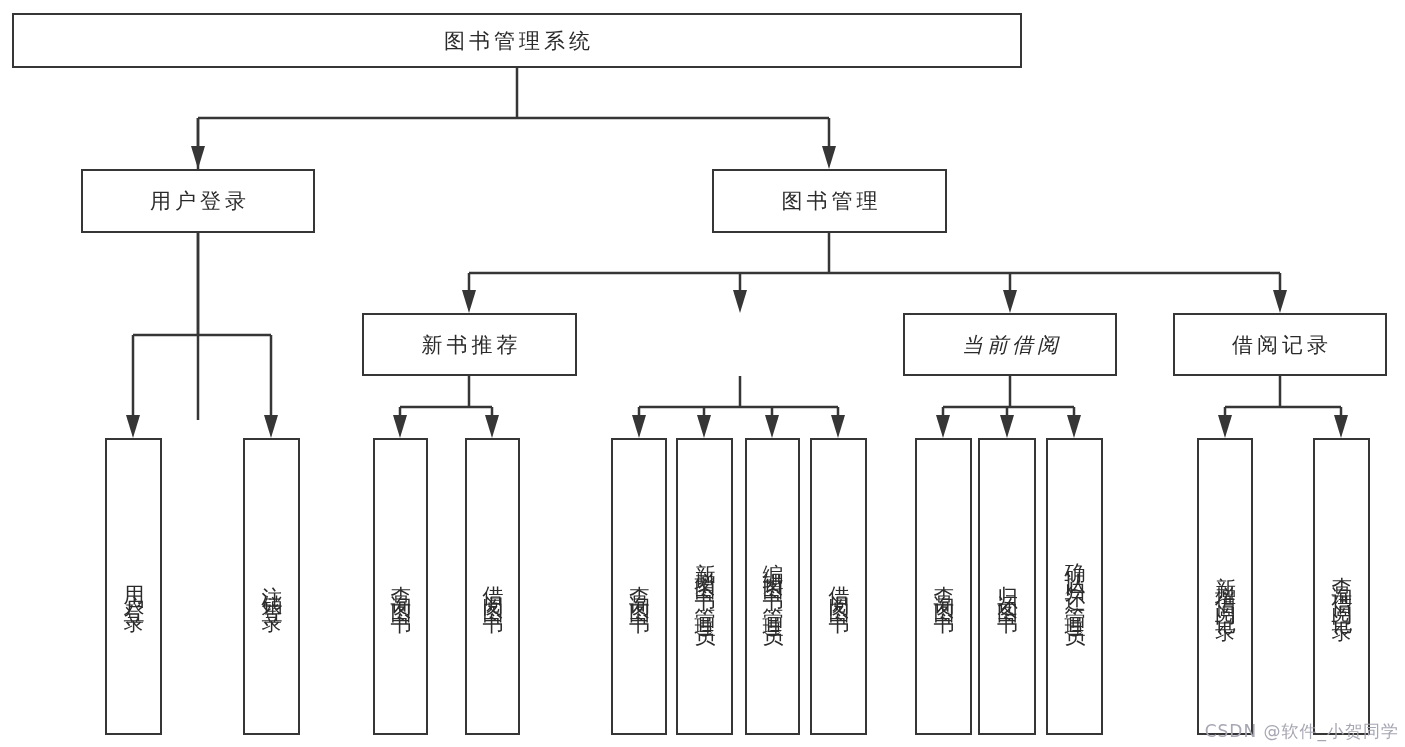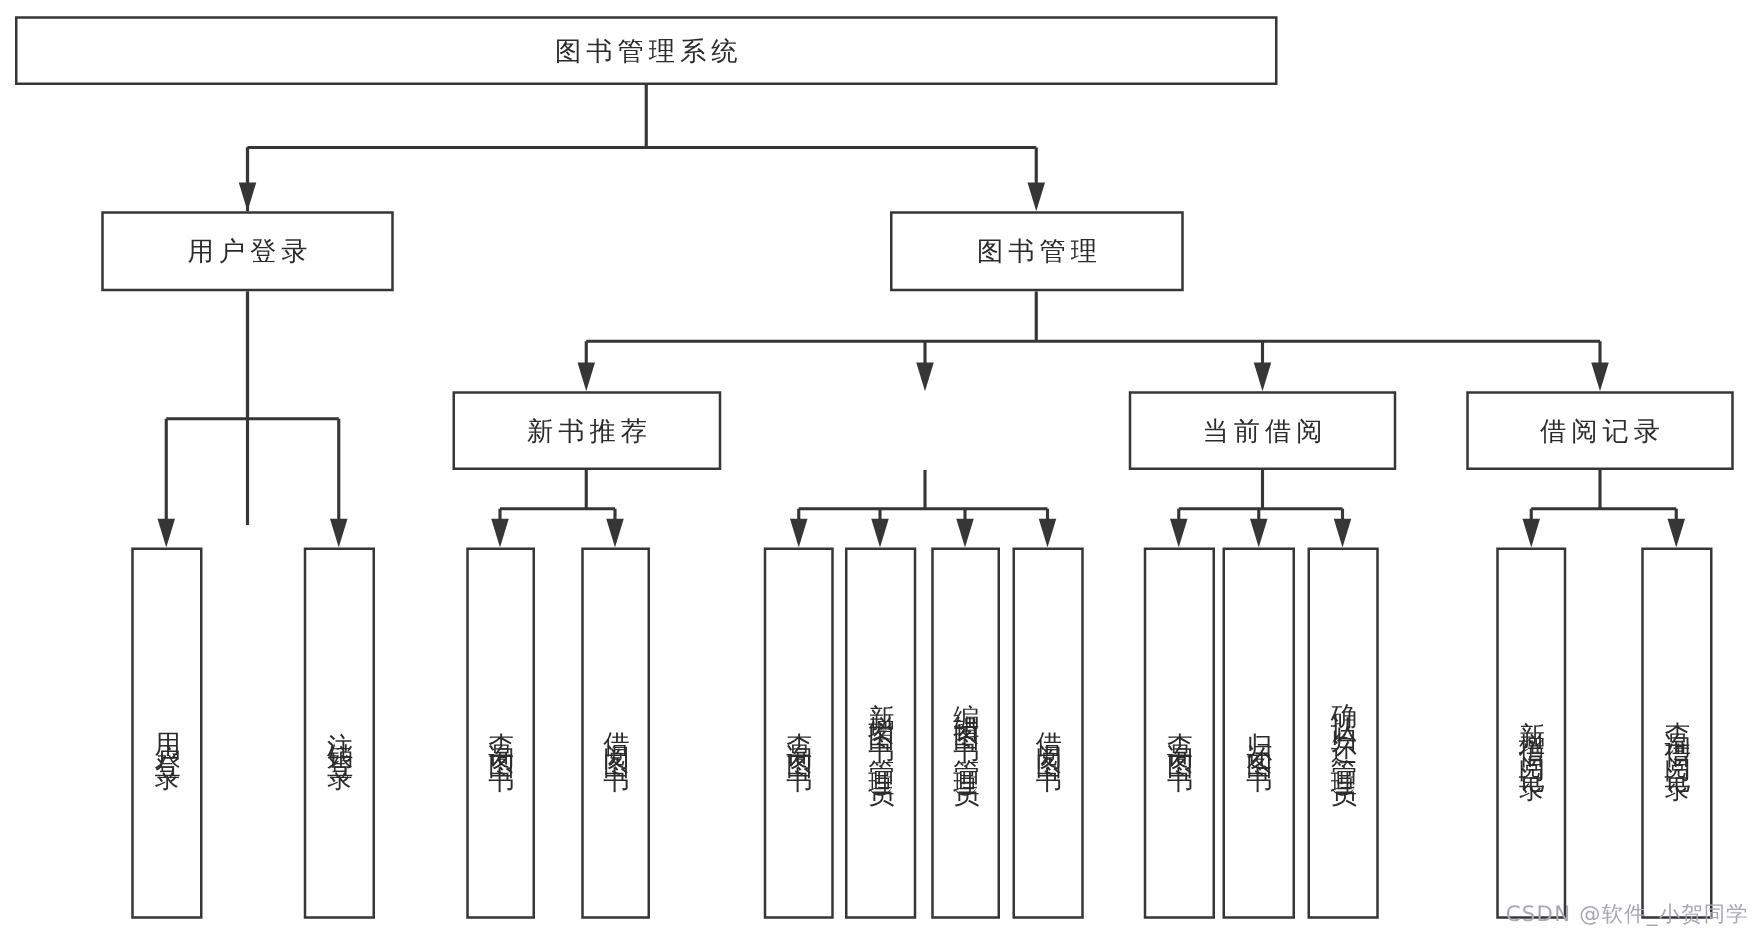--- a/index.html
+++ b/index.html
@@ -37,21 +37,21 @@
     line-height:1;
   }
   
   #n-root{left:12px;top:13px;width:1010px;height:55px;}
   
   #n-login{left:81px;top:169px;width:234px;height:64px;}
   #n-mgmt{left:712px;top:169px;width:235px;height:64px;}
   
   #n-rec{left:362px;top:313px;width:215px;height:63px;}
   #n-borrow{left:633px;top:313px;width:215px;height:63px;}
-  #n-current{left:903px;top:313px;width:214px;height:63px;}
+  #n-current{left:903px;top:313px;width:214px;height:63px;font-style:italic;}
   #n-records{left:1173px;top:313px;width:214px;height:63px;}
   
   .leaf{top:438px;height:297px;}
   #n-a1{left:105px;width:57px;}
   #n-a2{left:243px;width:57px;}
   #n-b1{left:373px;width:55px;}
   #n-b2{left:465px;width:55px;}
   #n-c1{left:611px;width:56px;}
   #n-c2{left:676px;width:57px;}
   #n-c3{left:745px;width:55px;}

